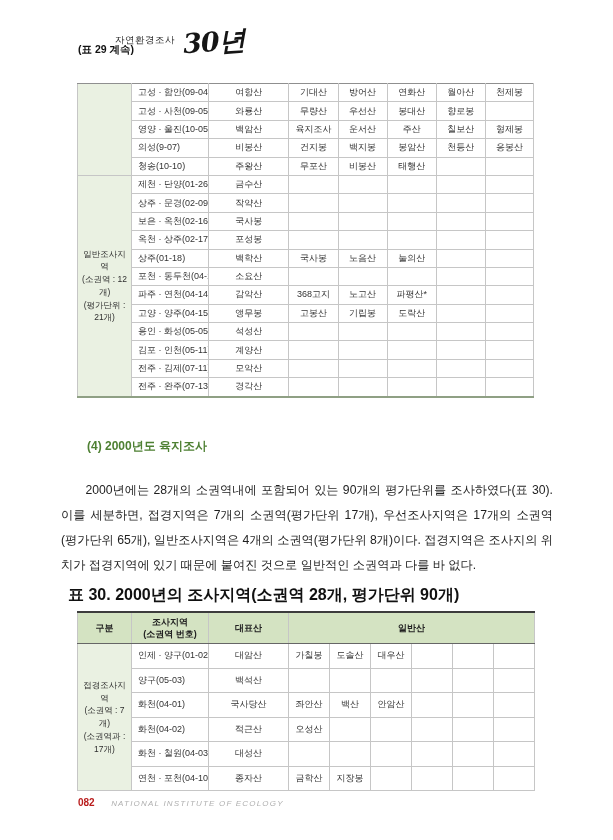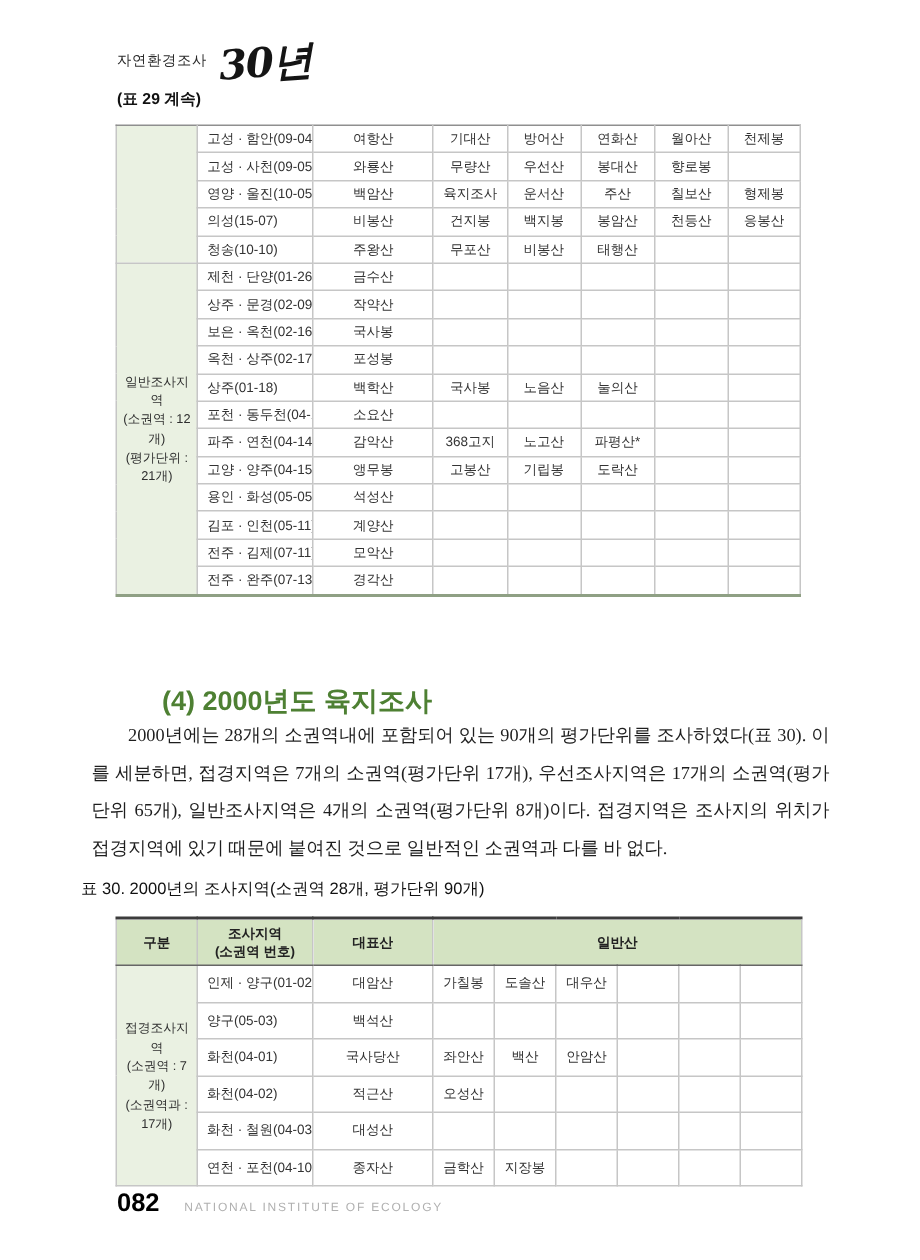--- a/index.html
+++ b/index.html
@@ -3,59 +3,59 @@
 <meta charset="utf-8">
 <style>
   html,body{margin:0;padding:0;}
   body{
     width:613px;height:840px;position:relative;background:#ffffff;
     font-family:"Liberation Sans","DejaVu Sans",sans-serif;color:#222;
     overflow:hidden;
   }
   
   .logo{position:absolute;top:24px;left:78px;white-space:nowrap;}
-  .logo .brand{font-size:9.5px;color:#2b2b2b;letter-spacing:0.5px;vertical-align:8px;}
+  .logo .brand{font-size:9.5px;color:#2b2b2b;letter-spacing:0.5px;vertical-align:8px;margin-left:37px;}
   .logo .mark{
     font-family:"DejaVu Serif","Liberation Serif",serif;
     font-style:italic;font-weight:bold;font-size:27px;color:#151515;
     display:inline-block;transform:rotate(-4deg);margin-left:4px;letter-spacing:-1px;
   }
-  .tbl-cont-label{position:absolute;top:59px;left:78px;font-size:10.5px;font-weight:bold;color:#111;}
+  .tbl-cont-label{position:absolute;top:43px;left:78px;font-size:10.5px;font-weight:bold;color:#111;}
 
   
   table{border-collapse:collapse;table-layout:fixed;position:absolute;left:77px;width:457px;}
   td,th{border:1px solid #c6c6c6;font-size:9px;color:#333;overflow:hidden;white-space:nowrap;
         padding:0 2px;text-align:center;font-weight:normal;}
   td.cat{background:#eaf1e2;white-space:pre-line;line-height:1.5;font-size:8.5px;color:#2e2e2e;}
   td.region{text-align:left;padding-left:6px;}
   tr.group-start td{border-top:1.5px solid #8f8f8f;}
 
   
   #table29{top:83px;border-top:1px solid #9a9a9a;border-bottom:2px solid #8fa084;}
   #table29 td{height:17.4px;}
 
   
-  .section-heading{position:absolute;top:438px;left:108px;font-size:18px;font-weight:bold;color:#4e8033;margin-top:17px;}
+  .section-heading{position:absolute;top:438px;left:87px;font-size:12px;font-weight:bold;color:#4e8033;}
   .body-paragraph{
     position:absolute;top:478px;left:61px;width:492px;
     font-size:12.2px;line-height:25px;text-align:justify;text-indent:2em;color:#1e1e1e;
-    font-family:Liberation Serif, serif;
+    font-family:Liberation Sans, sans-serif;
   }
-  .table30-caption{position:absolute;top:585px;left:54px;font-size:11px;font-weight:normal;color:#111;}
+  .table30-caption{position:absolute;top:585px;left:68px;font-size:16px;font-weight:bold;color:#111;}
 
   
   #table30{top:611px;border-top:2px solid #3c3c3c;border-bottom:1.5px solid #777;border-radius:16px;}
   #table30 thead th{background:#d4e3c2;font-weight:bold;height:30px;font-size:9px;
                     white-space:pre-line;line-height:1.35;border-bottom:1.5px solid #666;color:#222;}
   #table30 tbody td{height:23.5px;}
 
   
   .footer{position:absolute;top:792px;left:78px;}
-  .footer .pagenum{font-size:17px;font-weight:bold;color:#000000;}
-  .footer .org{font-size:8px;color:#b0b0b0;letter-spacing:1.2px;margin-left:12px;}
+  .footer .pagenum{font-size:10px;font-weight:bold;color:#b91c1c;}
+  .footer .org{font-size:8px;color:#b0b0b0;letter-spacing:1.2px;margin-left:12px;font-style:italic;}
 </style>
 </head>
 <body>
 
 <div class="logo">
   <span class="brand">자연환경조사</span>
   <span class="mark">30년</span>
 </div>
 
 <div class="tbl-cont-label">(표 29 계속)</div>
@@ -94,21 +94,21 @@
       <tr>
         <td class="region">영양 · 울진(10-05)</td>
         <td>백암산</td>
         <td>육지조사</td>
         <td>운서산</td>
         <td>주산</td>
         <td>칠보산</td>
         <td>형제봉</td>
       </tr>
       <tr>
-        <td class="region">의성(15-07)</td>
+        <td class="region">의성(9-07)</td>
         <td>비봉산</td>
         <td>건지봉</td>
         <td>백지봉</td>
         <td>봉암산</td>
         <td>천등산</td>
         <td>응봉산</td>
       </tr>
       <tr>
         <td class="region">청송(10-10)</td>
         <td>주왕산</td>

